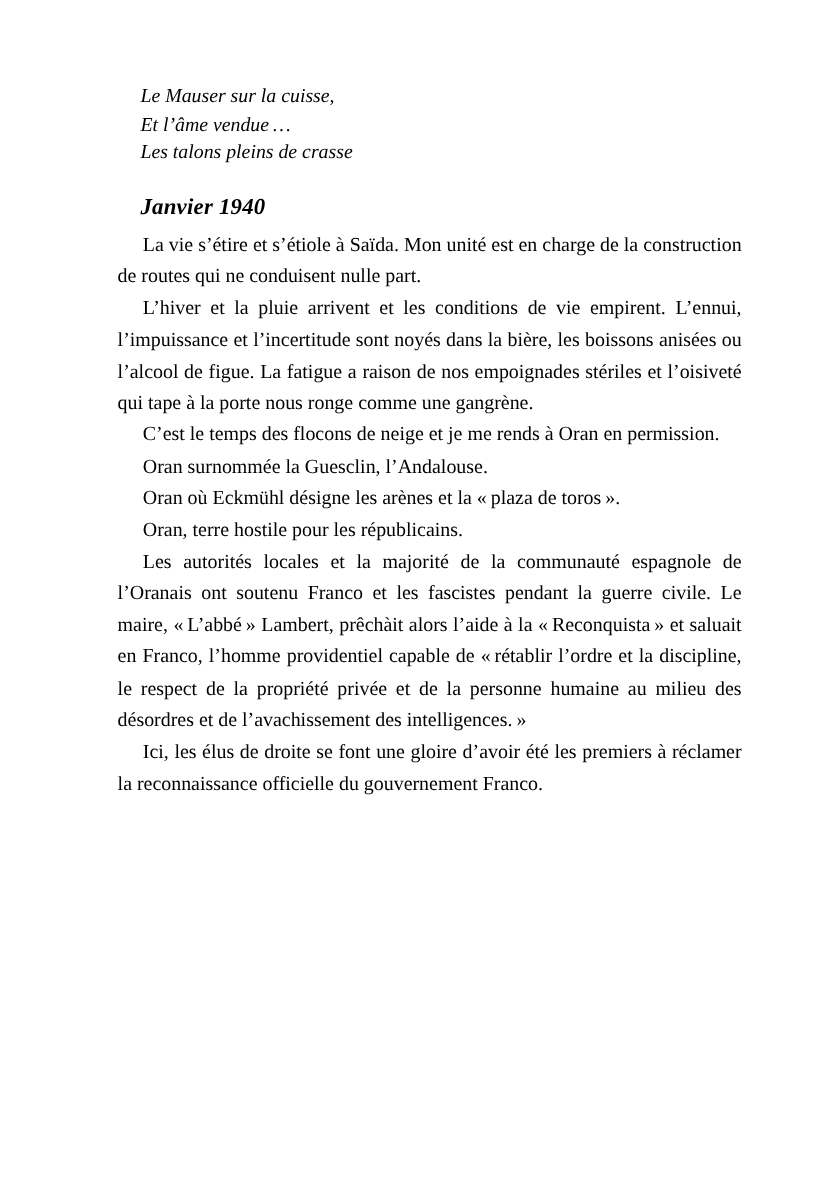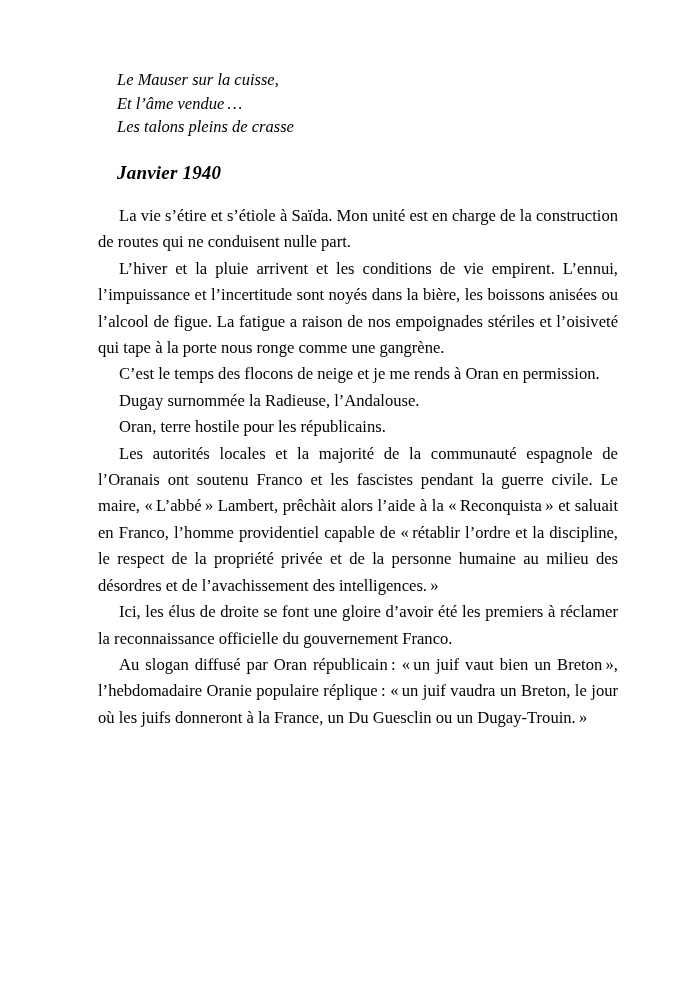--- a/index.html
+++ b/index.html
@@ -42,21 +42,21 @@
   .date-heading {
     margin: 22px 0 0 19px;
     font-style: italic;
     font-weight: bold;
     font-size: 19px;
     line-height: 23.5px;
     letter-spacing: 0.2px;
   }
   
   .body-copy {
-    margin-top: 19px;
+    margin-top: 7px;
   }
   .para {
     margin: 0;
     font-size: 16.6px;
     line-height: 26.4px;
     text-align: justify;
     text-justify: inter-word;
     text-indent: 21px;
     hyphens: none;
     -webkit-hyphens: none;
@@ -87,24 +87,24 @@
       <span class="epigraph-line">Et l’âme vendue …</span>
       <span class="epigraph-line">Les talons pleins de crasse</span>
     </div>
 
     <h2 class="date-heading">Janvier 1940</h2>
 
     <div class="body-copy">
       <p class="para">La vie s’étire et s’étiole à Saïda. Mon unité est en charge de la construction de routes qui ne conduisent nulle part.</p>
       <p class="para">L’hiver et la pluie arrivent et les conditions de vie empirent. L’ennui, l’impuissance et l’incertitude sont noyés dans la bière, les boissons anisées ou l’alcool de figue. La fatigue a raison de nos empoignades stériles et l’oisiveté qui tape à la porte nous ronge comme une gangrène.</p>
       <p class="para">C’est le temps des flocons de neige et je me rends à Oran en permission.</p>
-      <p class="para last-line-loose">Dugay surnommée la Radieuse, l’Andalouse.</p>
+      <p class="para last-line-loose">Oran surnommée la Guesclin, l’Andalouse.</p>
+      <p class="para last-line-loose">Oran où Eckmühl désigne les arènes et la « plaza de toros ».</p>
       <p class="para last-line-loose">Oran, terre hostile pour les républicains.</p>
       <p class="para">Les autorités locales et la majorité de la communauté espagnole de l’Oranais ont soutenu Franco et les fascistes pendant la guerre civile. Le maire, « L’abbé » Lambert, prêchàit alors l’aide à la « Reconquista » et saluait en Franco, l’homme providentiel capable de « rétablir l’ordre et la discipline, le respect de la propriété privée et de la personne humaine au milieu des désordres et de l’avachissement des intelligences. »</p>
       <p class="para">Ici, les élus de droite se font une gloire d’avoir été les premiers à réclamer la reconnaissance officielle du gouvernement Franco.</p>
-      <p class="para">Au slogan diffusé par Oran républicain : « un juif vaut bien un Breton », l’hebdomadaire Oranie populaire réplique : « un juif vaudra un Breton, le jour où les juifs donneront à la France, un Du Guesclin ou un Dugay-Trouin. »</p>
     </div>
 
   </div>
 
   <div class="folio">27</div>
 
 </div>
 
 </body></html>

